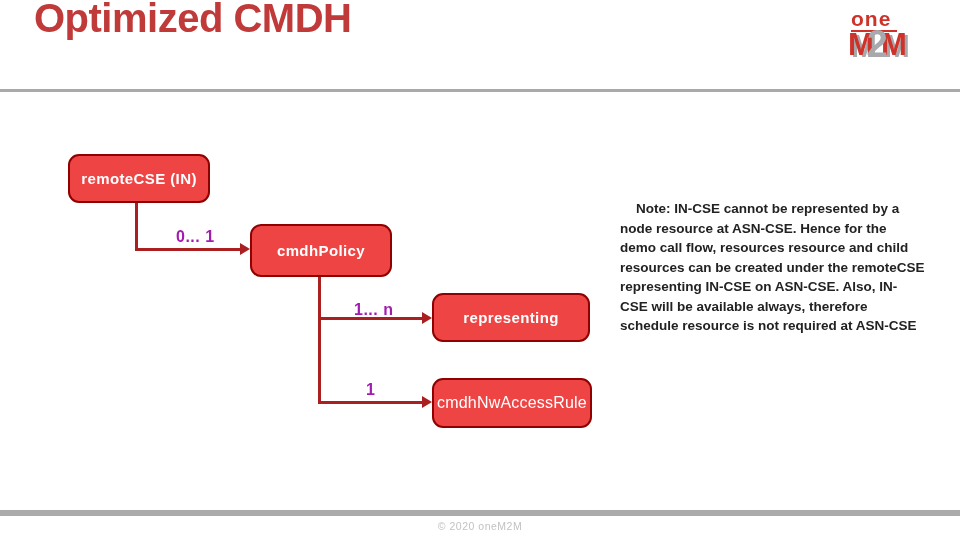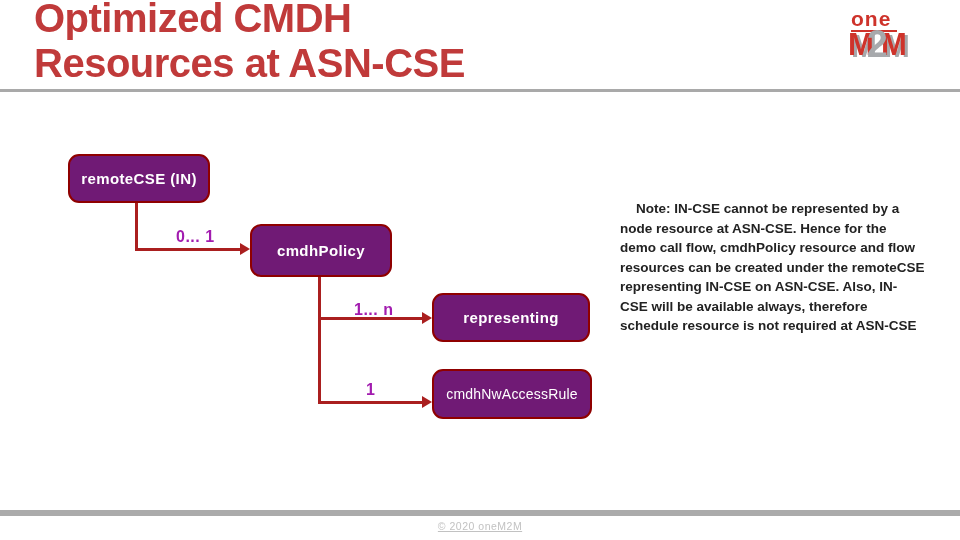--- a/index.html
+++ b/index.html
@@ -28,29 +28,29 @@
   .logo-m2m{
     margin-top:-6px;font-size:31px;font-weight:bold;line-height:32px;
     white-space:nowrap;
   }
   .logo-m2m .m{color:#CE332B;text-shadow:3px 2px 0 #A7A9AC;}
   .logo-m2m .two{
     color:#A7A9AC;font-size:38px;margin:0 -7px;position:relative;top:2px;
   }
   
   .node{
-    position:absolute;background:#701a75;border:2px solid #8F0000;
+    position:absolute;background:#ef4444;border:2px solid #8F0000;
     border-radius:11px;color:#ffffff;display:flex;align-items:center;
     justify-content:center;font-weight:bold;letter-spacing:0.4px;
     box-sizing:border-box;text-align:center;
   }
   .node-remotecse{left:68px;top:154px;width:142px;height:49px;font-size:15px;}
   .node-cmdhpolicy{left:250px;top:224px;width:142px;height:53px;font-size:15px;}
   .node-cmdheclimits{left:432px;top:293px;width:158px;height:49px;font-size:15px;}
-  .node-cmdhnwaccessrule{left:432px;top:369px;width:160px;height:50px;font-size:14px;font-weight:normal;letter-spacing:0.2px;}
+  .node-cmdhnwaccessrule{left:432px;top:378px;width:160px;height:50px;font-size:16px;font-weight:normal;letter-spacing:0.2px;}
   .vline,.hline{position:absolute;background:#AA1F1F;}
   .v1{left:135px;top:203px;width:3px;height:48px;}
   .h1{left:135px;top:248px;width:105px;height:3px;}
   .v2{left:318px;top:273px;width:3px;height:131px;}
   .h2{left:318px;top:317px;width:104px;height:3px;}
   .h3{left:318px;top:401px;width:104px;height:3px;}
   .arrow{
     position:absolute;width:0;height:0;
     border-top:6px solid transparent;border-bottom:6px solid transparent;
     border-left:10px solid #AA1F1F;
@@ -71,29 +71,28 @@
     font-size:13.5px;line-height:19.5px;font-weight:bold;color:#222222;
   }
   .note .note-label{font-weight:800;padding-left:16px;}
   
   .footer-bar{
     position:absolute;left:0;top:510px;width:960px;height:6px;
     background:#ABABAB;
   }
   .footer-text{
     position:absolute;left:0;top:520px;width:960px;text-align:center;
-    font-size:10.5px;color:#C2C2C2;letter-spacing:0.5px;text-decoration:underline;
+    font-size:10.5px;color:#C2C2C2;letter-spacing:0.5px;
   }
 </style>
 </head>
 <body>
 
 <div class="title">
   <div>Optimized CMDH</div>
-  <div>Resources at ASN-CSE</div>
 </div>
 
 <div class="logo">
   <div class="logo-one">one</div>
   <div class="logo-m2m"><span class="m">M</span><span class="two">2</span><span class="m">M</span></div>
 </div>
 
 <div class="header-rule"></div>
 
 <div class="vline v1"></div>
@@ -109,16 +108,16 @@
 
 <div class="card card-1">0... 1</div>
 <div class="card card-2">1... n</div>
 <div class="card card-3">1</div>
 
 <div class="node node-remotecse">remoteCSE (IN)</div>
 <div class="node node-cmdhpolicy">cmdhPolicy</div>
 <div class="node node-cmdheclimits">representing</div>
 <div class="node node-cmdhnwaccessrule">cmdhNwAccessRule</div>
 
-<div class="note"><span class="note-label">Note:</span><span> IN-CSE cannot be represented by a node resource at ASN-CSE. Hence for the demo call flow, cmdhPolicy resource and flow resources can be created under the remoteCSE representing IN-CSE on ASN-CSE. Also, IN-CSE will be available always, therefore schedule resource is not required at ASN-CSE</span></div>
+<div class="note"><span class="note-label">Note:</span><span> IN-CSE cannot be represented by a node resource at ASN-CSE. Hence for the demo call flow, resources resource and child resources can be created under the remoteCSE representing IN-CSE on ASN-CSE. Also, IN-CSE will be available always, therefore schedule resource is not required at ASN-CSE</span></div>
 
 <div class="footer-bar"></div>
 <div class="footer-text">© 2020 oneM2M</div>
 
 </body></html>

